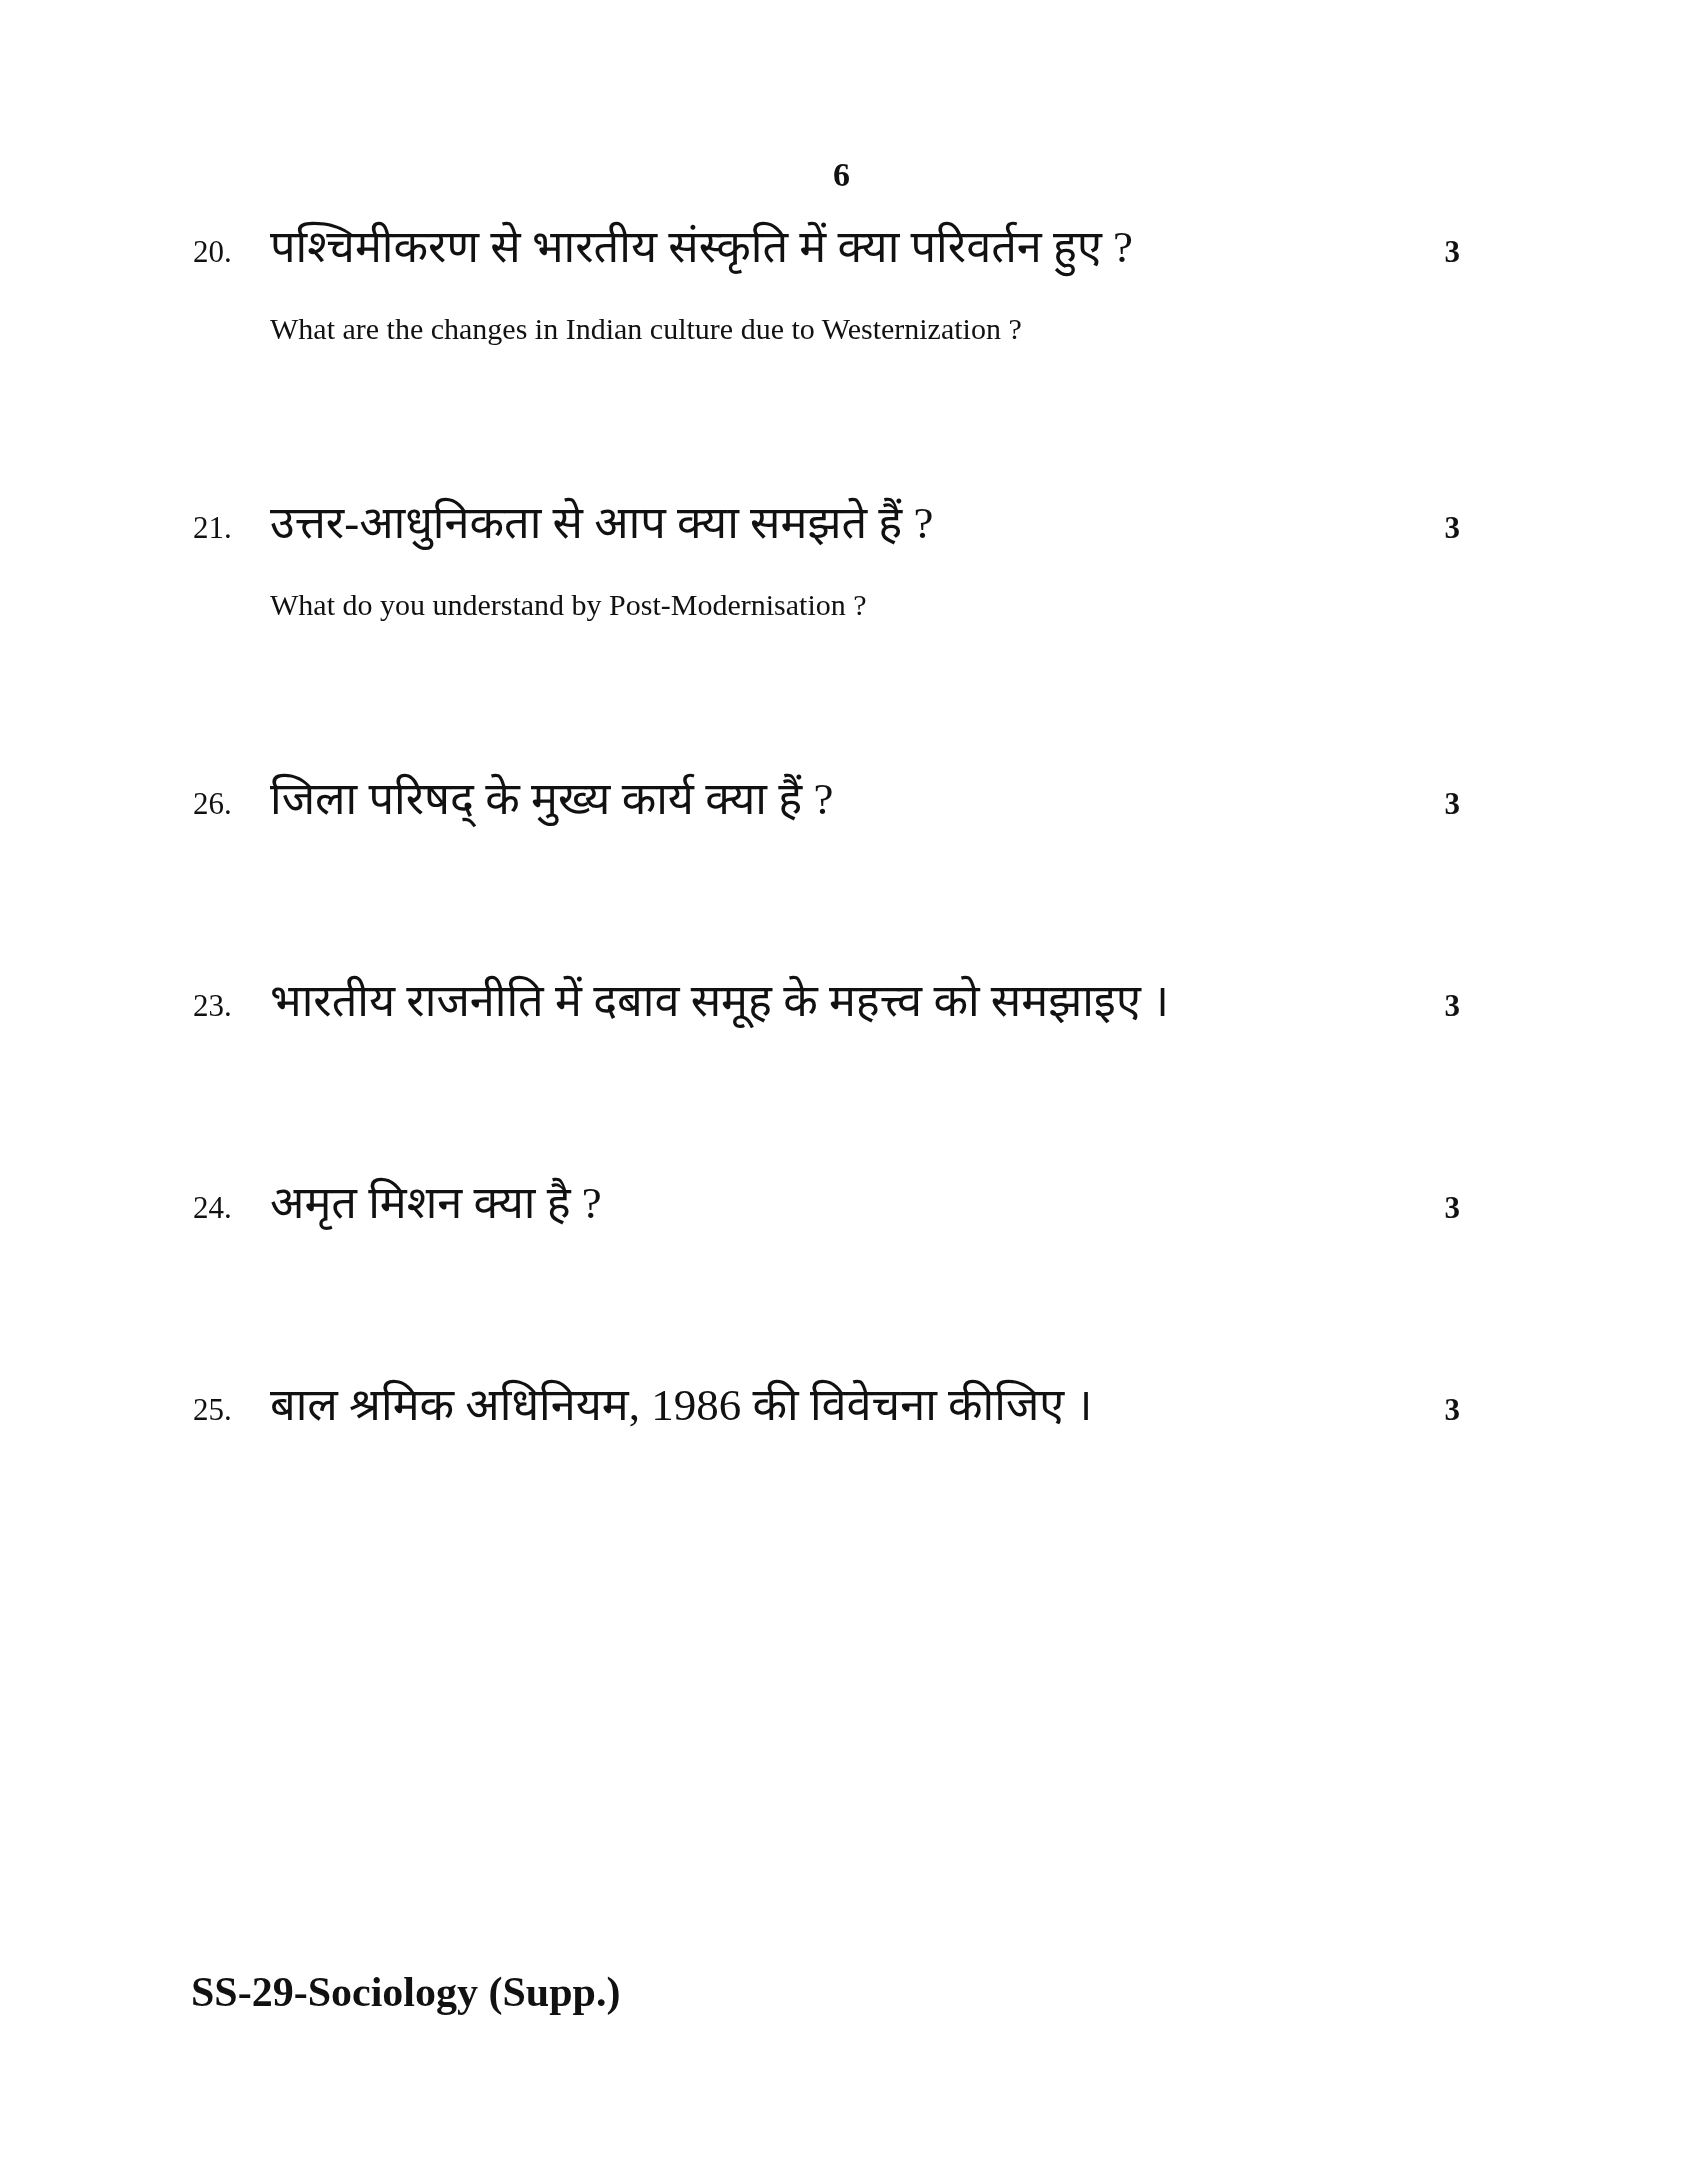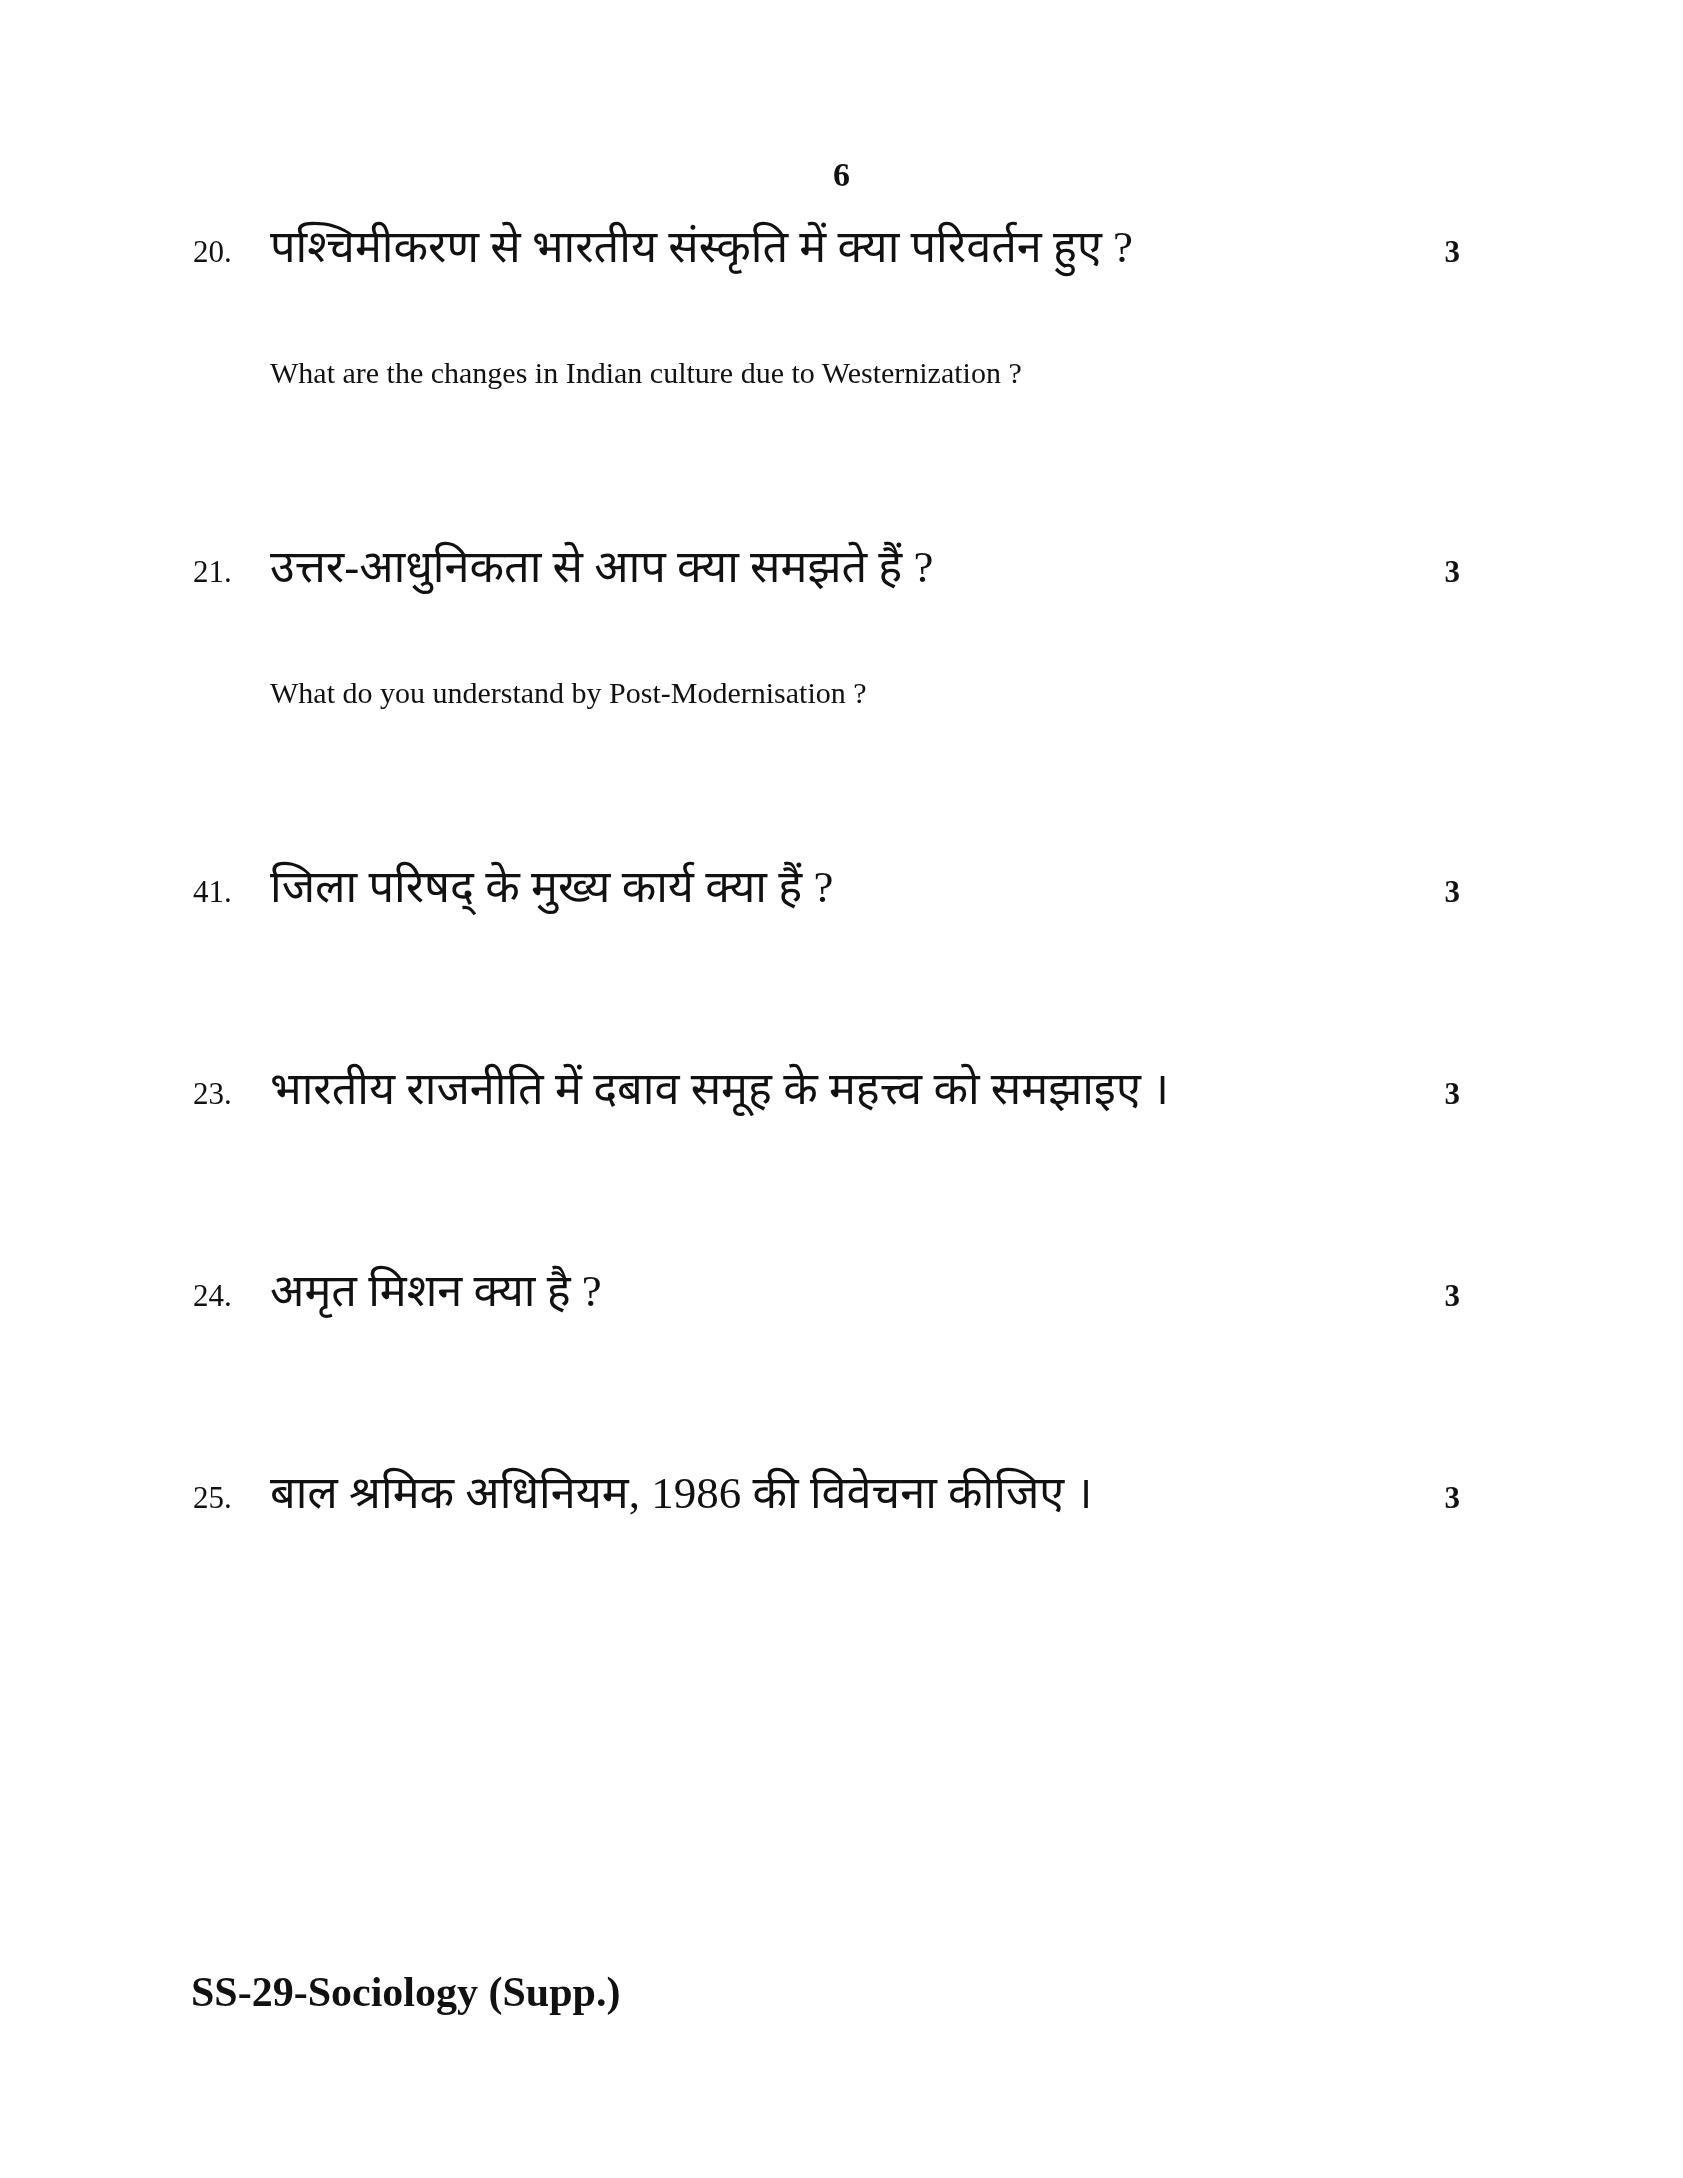--- a/index.html
+++ b/index.html
@@ -54,21 +54,21 @@
   }
   .q-marks {
     flex: 0 0 auto;
     font-size: 31px;
     line-height: 46px;
     font-weight: bold;
     text-align: right;
   }
   .q-english {
     margin-left: 77px;
-    margin-top: 78px;
+    margin-top: 34px;
     font-size: 30px;
     line-height: 40px;
   }
   .footer {
     position: absolute;
     left: 191px;
     top: 1968px;
     font-size: 42px;
     font-weight: bold;
   }
@@ -95,21 +95,21 @@
       <div class="q-row">
         <div class="q-num">21.</div>
         <div class="q-hindi">उत्तर-आधुनिकता से आप क्या समझते हैं ?</div>
         <div class="q-marks">3</div>
       </div>
       <div class="q-english">What do you understand by Post-Modernisation ?</div>
     </div>
 
     <div class="question">
       <div class="q-row">
-        <div class="q-num">41.</div>
+        <div class="q-num">26.</div>
         <div class="q-hindi">जिला परिषद् के मुख्य कार्य क्या हैं ?</div>
         <div class="q-marks">3</div>
       </div>
     </div>
 
     <div class="question">
       <div class="q-row">
         <div class="q-num">23.</div>
         <div class="q-hindi">भारतीय राजनीति में दबाव समूह के महत्त्व को समझाइए ।</div>
         <div class="q-marks">3</div>

